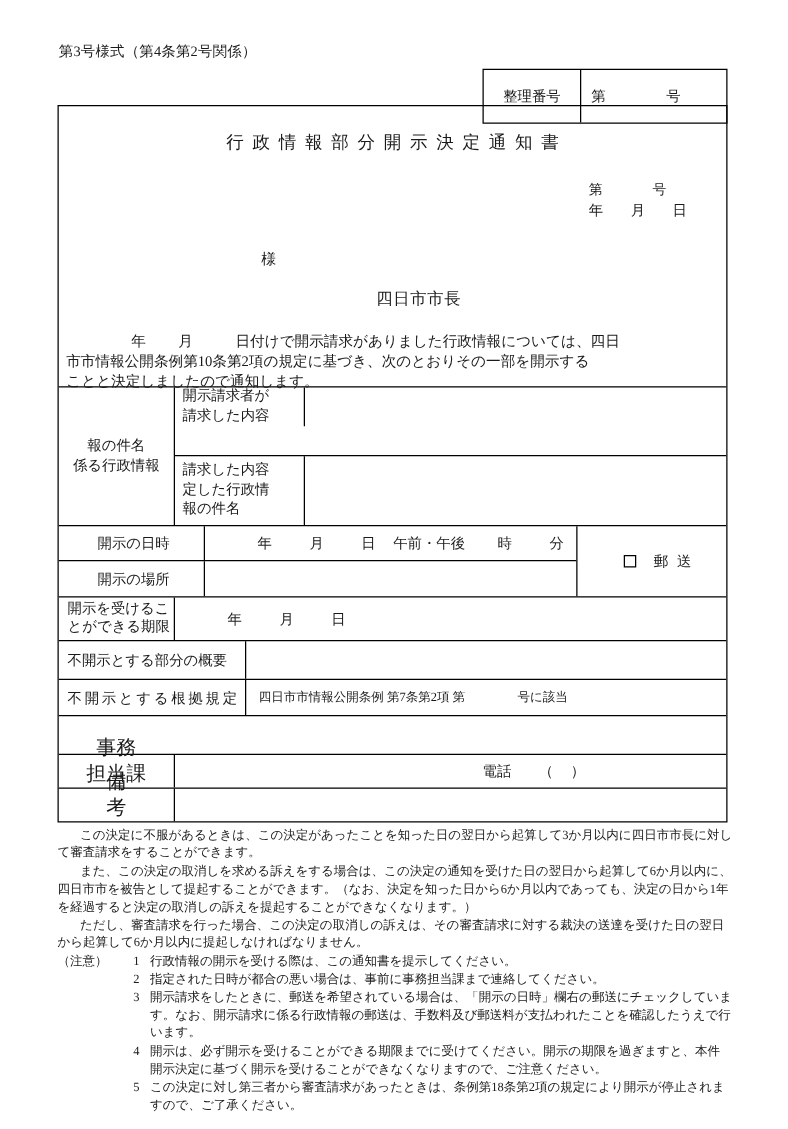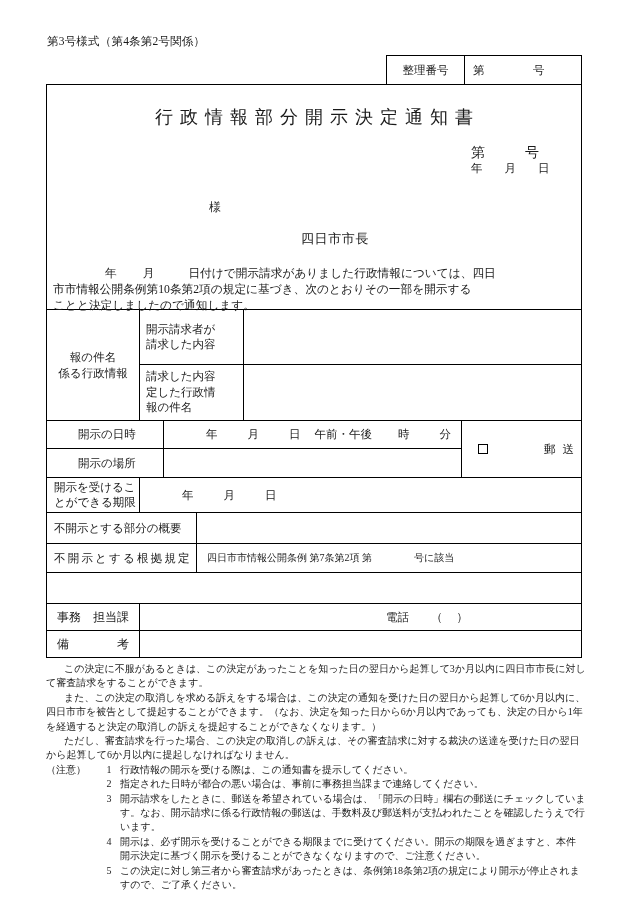--- a/index.html
+++ b/index.html
@@ -25,21 +25,21 @@
     letter-spacing: 0.2px;
     white-space: nowrap;
   }
 
   
   .ref-box {
     position: absolute;
     left: 386px;
     top: 55px;
     width: 196px;
-    height: 30px;
+    height: 44px;
     border: 1.4px solid #000;
     box-sizing: border-box;
     display: flex;
   }
   .ref-box .ref-label {
     width: 78px;
     border-right: 1.4px solid #000;
     display: flex;
     align-items: center;
     justify-content: center;
@@ -76,30 +76,30 @@
     height: 225px;
     border-bottom: 1.4px solid #000;
     box-sizing: border-box;
   }
   .doc-title {
     position: absolute;
     left: 0;
     right: 0;
     top: 20px;
     text-align: center;
-    font-size: 18px;
+    font-size: 14px;
     letter-spacing: 7px;
     text-indent: 7px;
     white-space: nowrap;
   }
   .numline {
     position: absolute;
     left: 424px;
     top: 59px;
-    font-size: 14px;
+    font-size: 11px;
     white-space: nowrap;
   }
   .numline .sp { display: inline-block; width: 40px; }
   .dateline {
     position: absolute;
     left: 424px;
     top: 76px;
     font-size: 11.5px;
     white-space: nowrap;
   }
@@ -142,21 +142,21 @@
     font-size: 11.5px;
     line-height: 16px;
     text-align: center;
   }
   .grp1 .g1-right { flex: 1; }
   .g1-sub {
     display: flex;
     height: 55px;
     box-sizing: border-box;
   }
-  .g1-sub.top { border-bottom: 1.4px solid #000; }
+  .g1-sub.top { border-bottom: 1.4px solid #000; flex-direction: column; }
   .g1-sub .sub-lbl {
     width: 104px;
     border-right: 1.4px solid #000;
     box-sizing: border-box;
     display: flex;
     align-items: center;
     font-size: 11.5px;
     line-height: 15.5px;
     padding-left: 6px;
   }
@@ -191,21 +191,21 @@
   .dt-inner { padding-left: 42px; }
   .dt-inner .sp { display: inline-block; width: 30px; }
   .dt-inner .sp2 { display: inline-block; width: 14px; }
   .dt-inner .sp3 { display: inline-block; width: 26px; }
   .mail-cell {
     width: 120px;
     border-left: 1.4px solid #000;
     box-sizing: border-box;
     display: flex;
     align-items: center;
-    justify-content: space-between;
+    justify-content: center;
     padding-left: 16px;
     font-size: 11.5px;
   }
   .chk {
     display: inline-block;
     width: 10px;
     height: 10px;
     border: 1.2px solid #000;
     box-sizing: border-box;
     margin-right: 14px;
@@ -259,23 +259,24 @@
 
   
   .crow { display: flex; border-bottom: 1.4px solid #000; height: 26px; }
   .crow:last-child { border-bottom: none; }
   .crow .clbl {
     width: 93px;
     border-right: 1.4px solid #000;
     box-sizing: border-box;
     display: flex;
     align-items: center;
-    justify-content: space-between;
+    justify-content: flex-end;
     padding: 0 10px;
-    font-size: 12px;
+    font-size: 16px;
+    flex-direction: column;
   }
   .crow .cval {
     flex: 1;
     position: relative;
     display: flex;
     align-items: center;
     font-size: 11.5px;
   }
   .tel {
     position: absolute;

